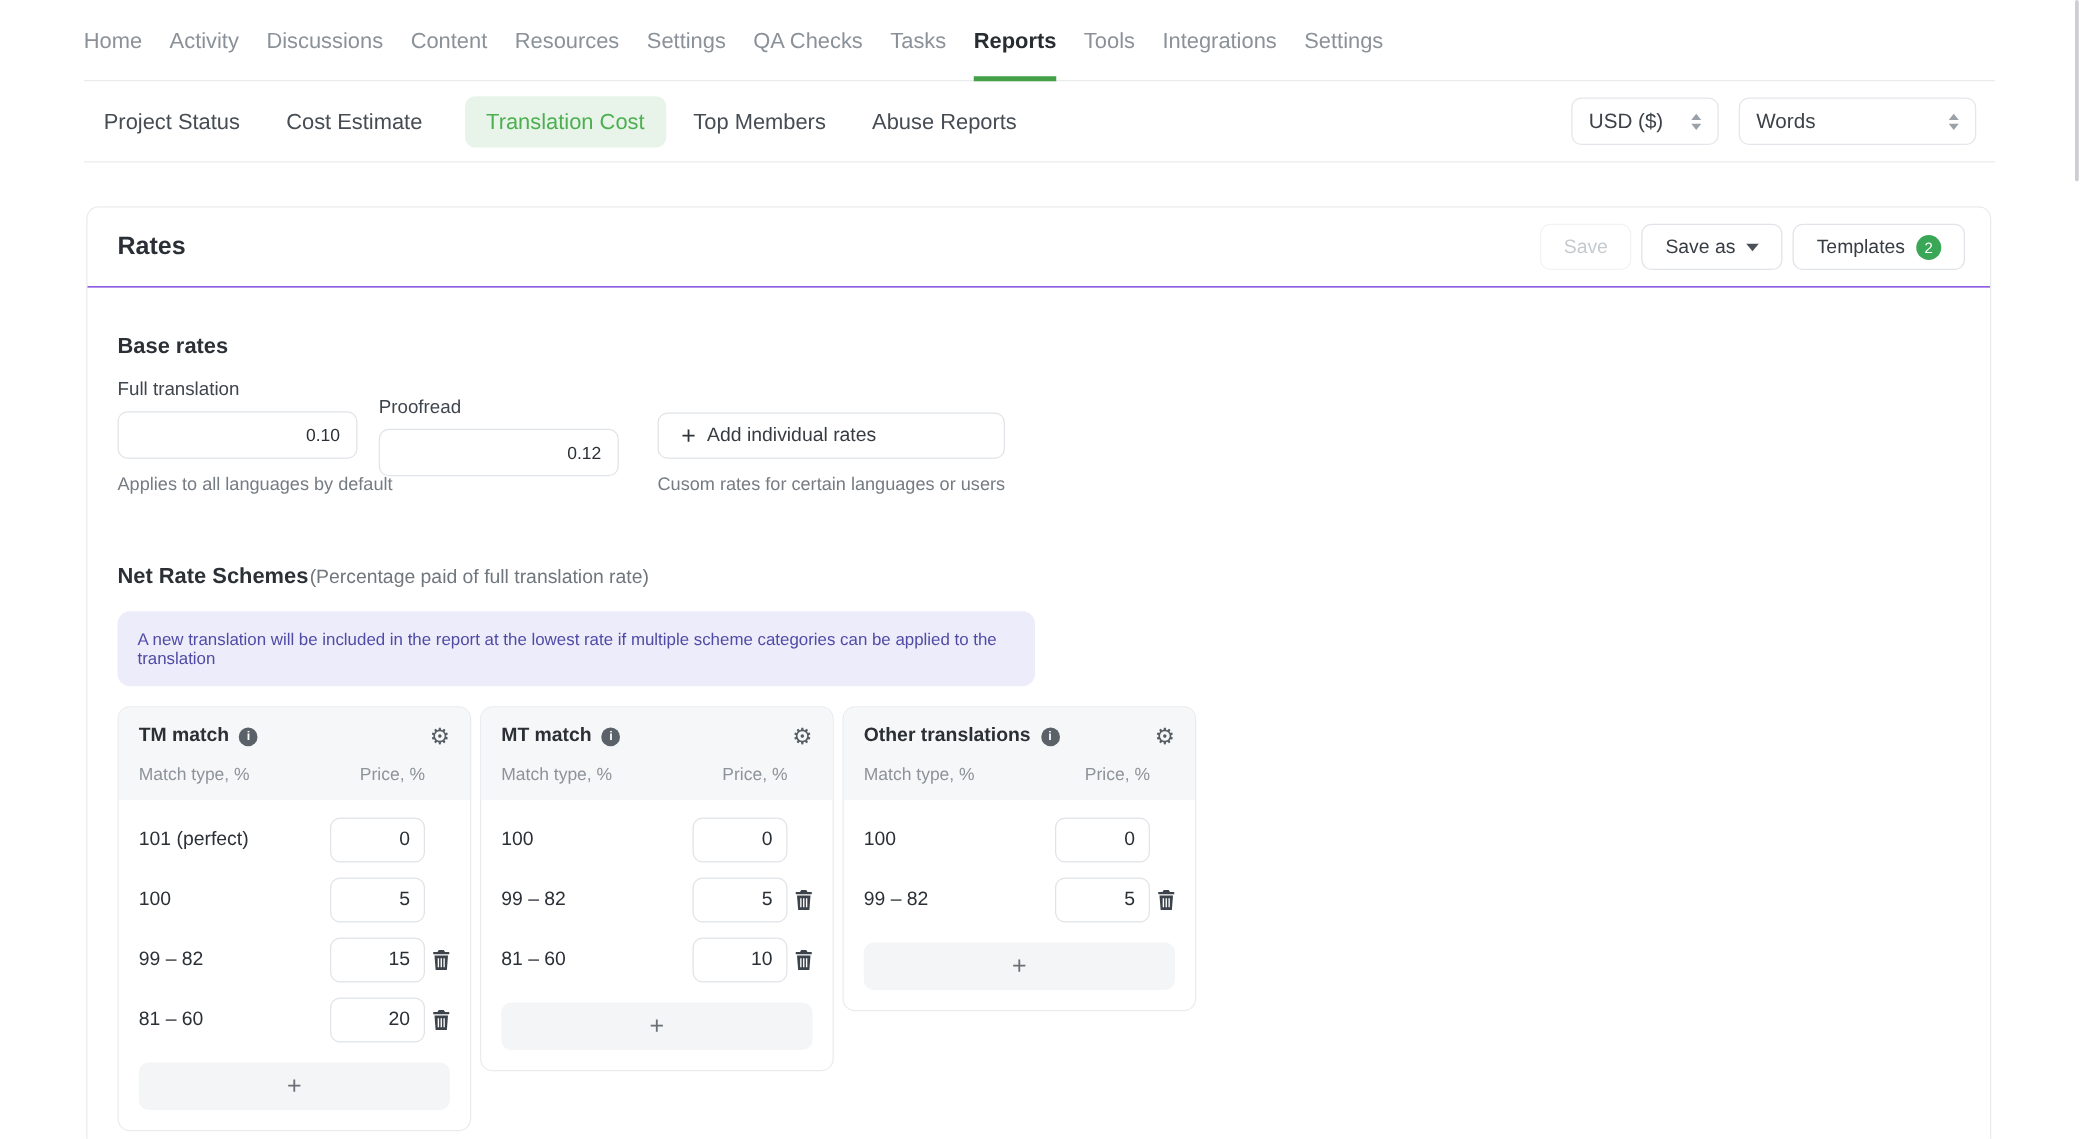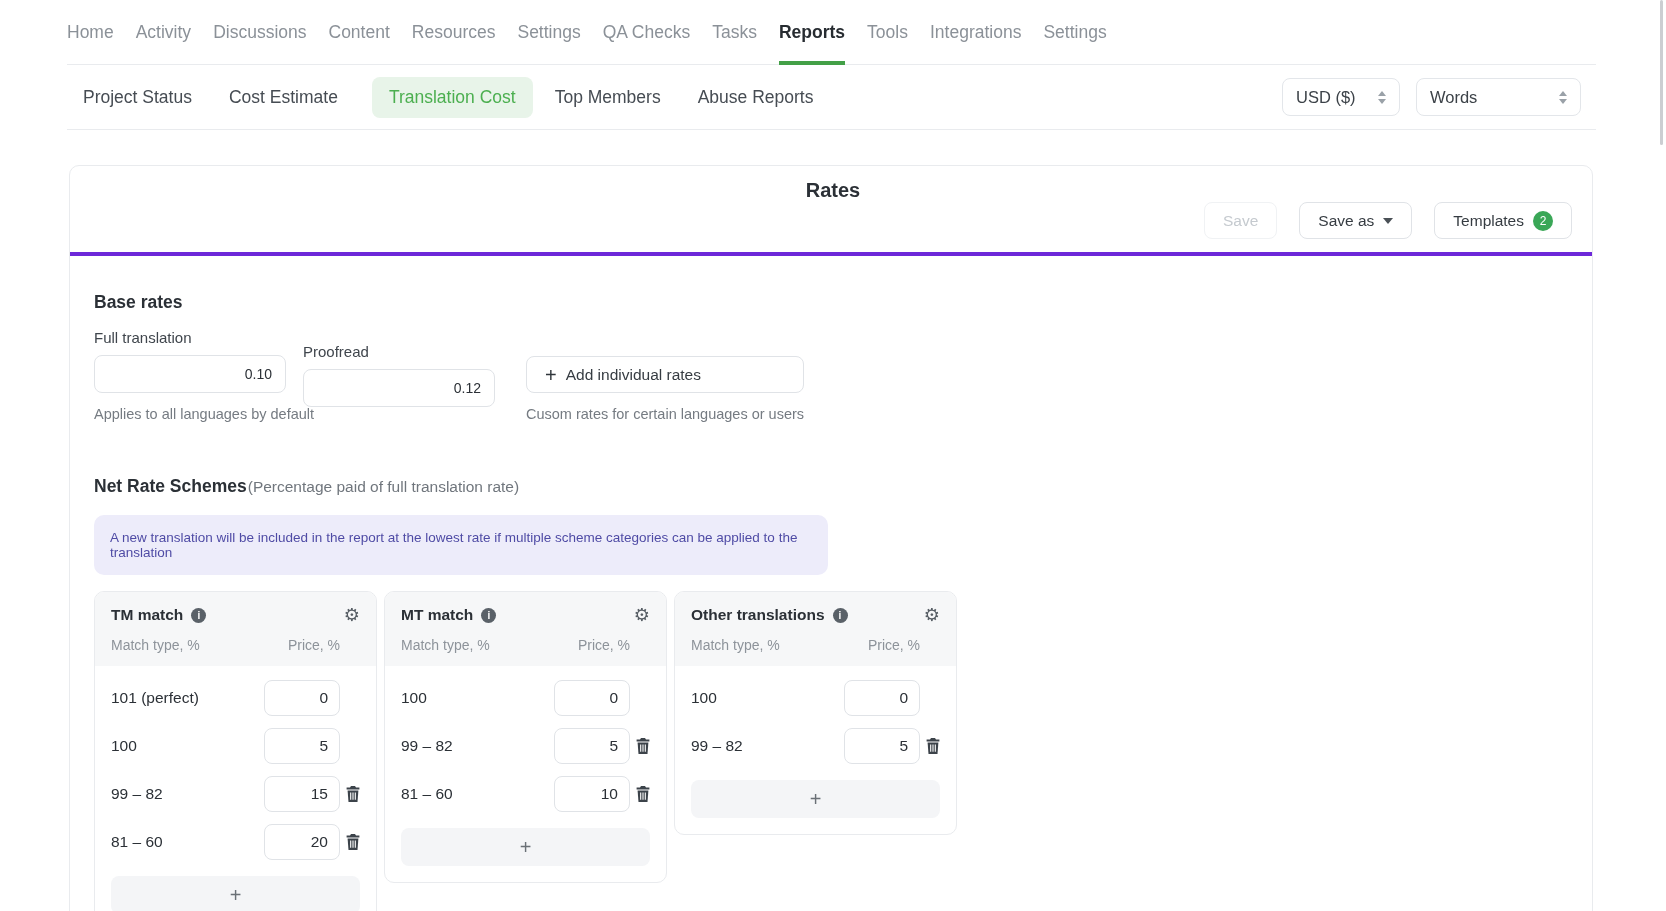--- a/index.html
+++ b/index.html
@@ -21,34 +21,34 @@
     border-bottom:1px solid #e9ebee; padding-left:16px; }
   .sub-tab { font-size:17.5px; color:#464c53; margin-right:37px; cursor:pointer;
     padding:10px 0; white-space:nowrap; }
   .sub-tab.active { background:#e8f4e9; color:#4caf50; padding:10px 17px;
     border-radius:8px; margin-left:-3px; margin-right:22px; }
   .selects { margin-left:auto; display:flex; gap:16px; padding-right:15px; }
   .select-box { height:38px; border:1px solid #e3e6ea; border-radius:8px;
     display:flex; align-items:center; justify-content:space-between;
     padding:0 13px; font-size:16.5px; color:#3c4248; cursor:pointer; background:#fff; }
   .select-box.currency { width:118px; }
-  .select-box.units { width:165px; }
+  .select-box.units { width:190px; }
   .updown { display:inline-flex; flex-direction:column; gap:3px; margin-left:10px; }
   .updown i { display:block; width:0; height:0;
     border-left:4px solid transparent; border-right:4px solid transparent; }
   .updown .up { border-bottom:5px solid #9aa1a8; }
   .updown .dn { border-top:5px solid #9aa1a8; }
 
   
   .card { margin:35px 0 0 2px; width:1524px; border:1px solid #e9ebee;
     border-radius:10px; background:#fff; }
   .card-header { display:flex; align-items:center; padding:13px 20px 13px 24px;
-    border-bottom:4px solid #6d28d9;flex-direction:column; }
+    border-bottom:1px solid #6d28d9; }
   .card-title { font-size:20px; font-weight:700; color:#2b3036; }
-  .header-actions { margin-left:auto; display:flex; gap:22px; align-items:flex-start; }
+  .header-actions { margin-left:auto; display:flex; gap:8px; align-items:flex-start; }
   .btn { height:37px; display:inline-flex; align-items:center; gap:9px;
     padding:0 18px; border:1px solid #e0e3e7; border-radius:8px; background:#fff;
     font-size:15.5px; color:#363c42; cursor:pointer;
     font-family:"Liberation Sans","DejaVu Sans",sans-serif; }
   .btn.disabled { border-color:#f0f2f4; color:#c5cacf; cursor:default; }
   .caret-down { width:0; height:0; border-left:5px solid transparent;
     border-right:5px solid transparent; border-top:6px solid #4a5056; }
   .badge { min-width:20px; height:20px; border-radius:50%; background:#3aa757;
     color:#fff; font-size:12px; display:inline-flex; align-items:center;
     justify-content:center; font-weight:400; }

